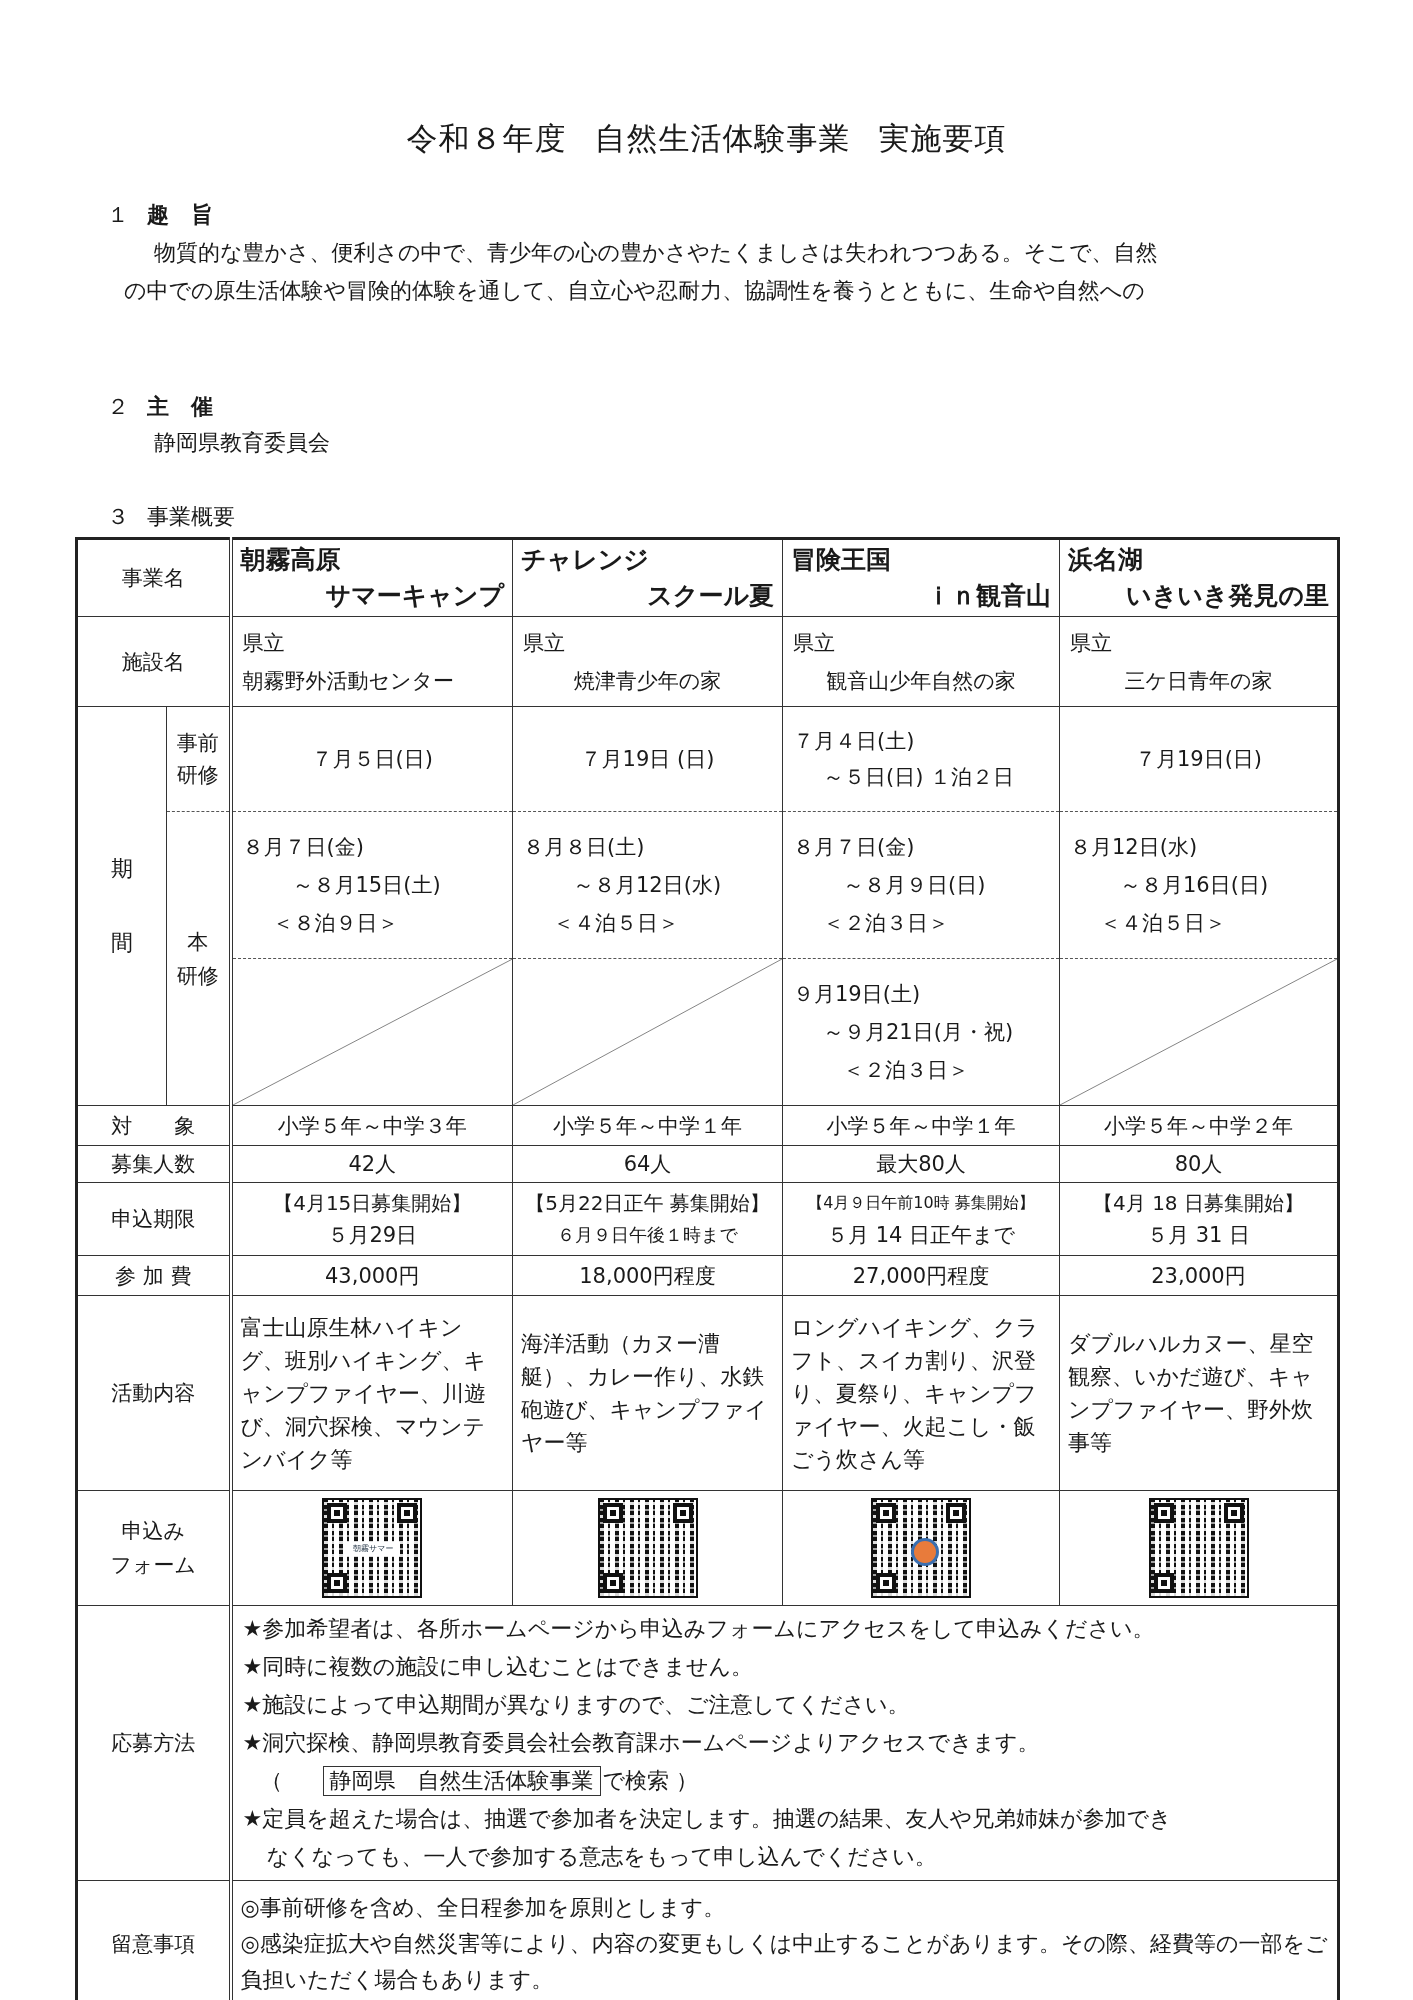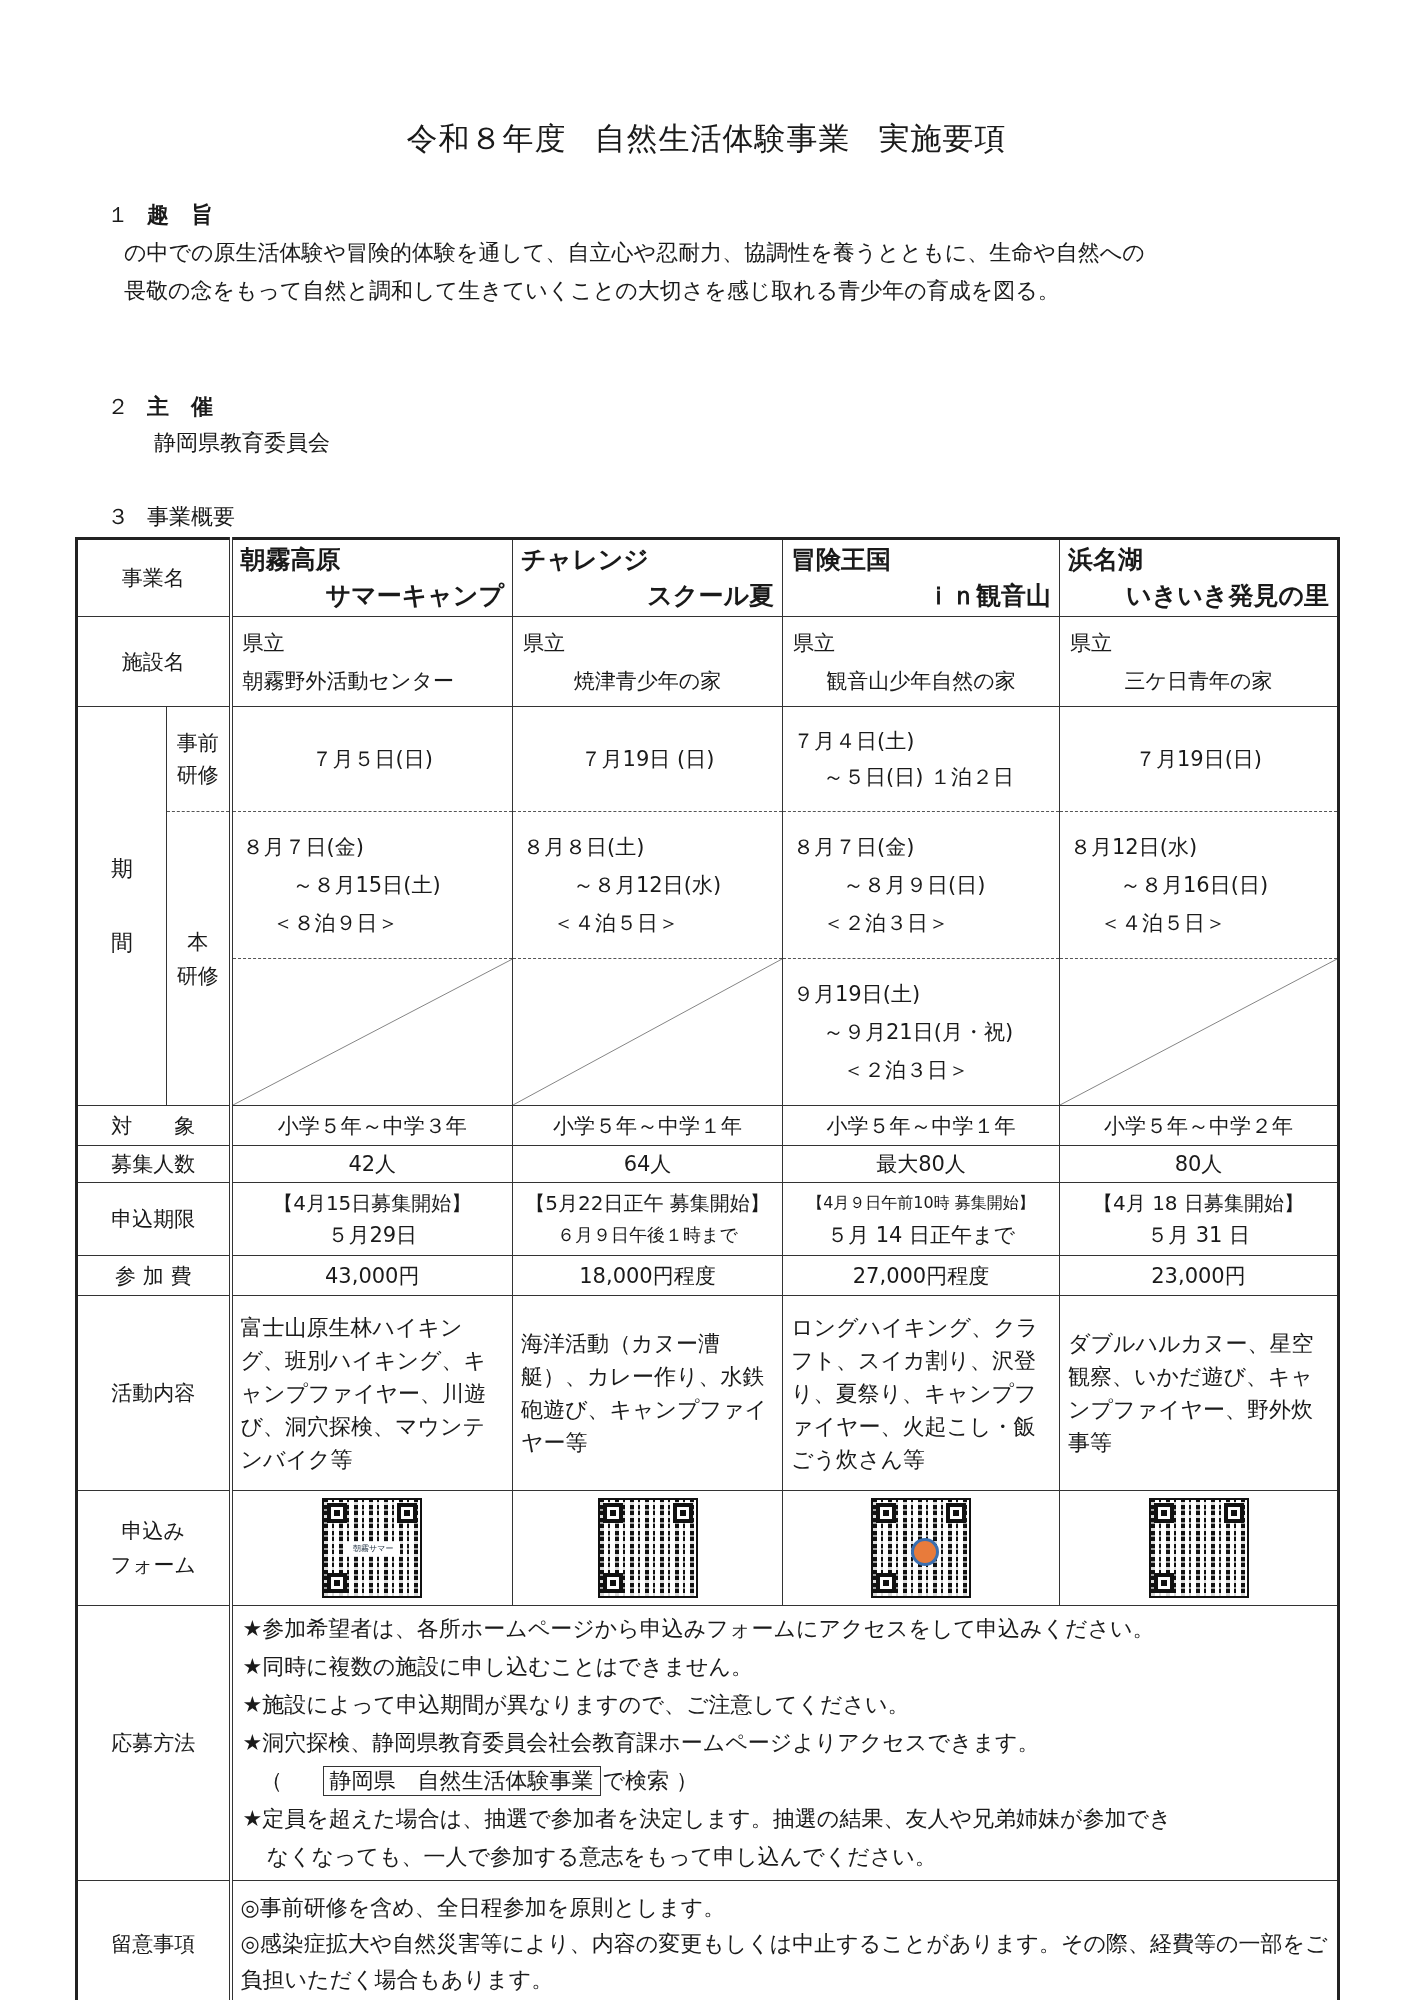--- a/index.html
+++ b/index.html
@@ -56,22 +56,22 @@
 <body>
 
 <div class="title">
   <span>令和８年度</span><span>自然生活体験事業</span><span>実施要項</span>
 </div>
 
 <div class="sec" style="top:200px;">
   <span class="num">１</span><span>趣　旨</span>
 </div>
 <div class="para" style="top:234px;">
+  <p style="padding-left:30px;">物質的な豊かさ、便利さの中で、青少年の心の豊かさやたくましさは失われつつある。そこで、自然</p>
   <p>の中での原生活体験や冒険的体験を通して、自立心や忍耐力、協調性を養うとともに、生命や自然への</p>
-  <p>畏敬の念をもって自然と調和して生きていくことの大切さを感じ取れる青少年の育成を図る。</p>
 </div>
 
 <div class="sec" style="top:392px;">
   <span class="num">２</span><span>主　催</span>
 </div>
 <div class="org">静岡県教育委員会</div>
 
 <div class="sec" style="top:502px;font-weight:normal;">
   <span class="num">３</span><span>事業概要</span>
 </div>

